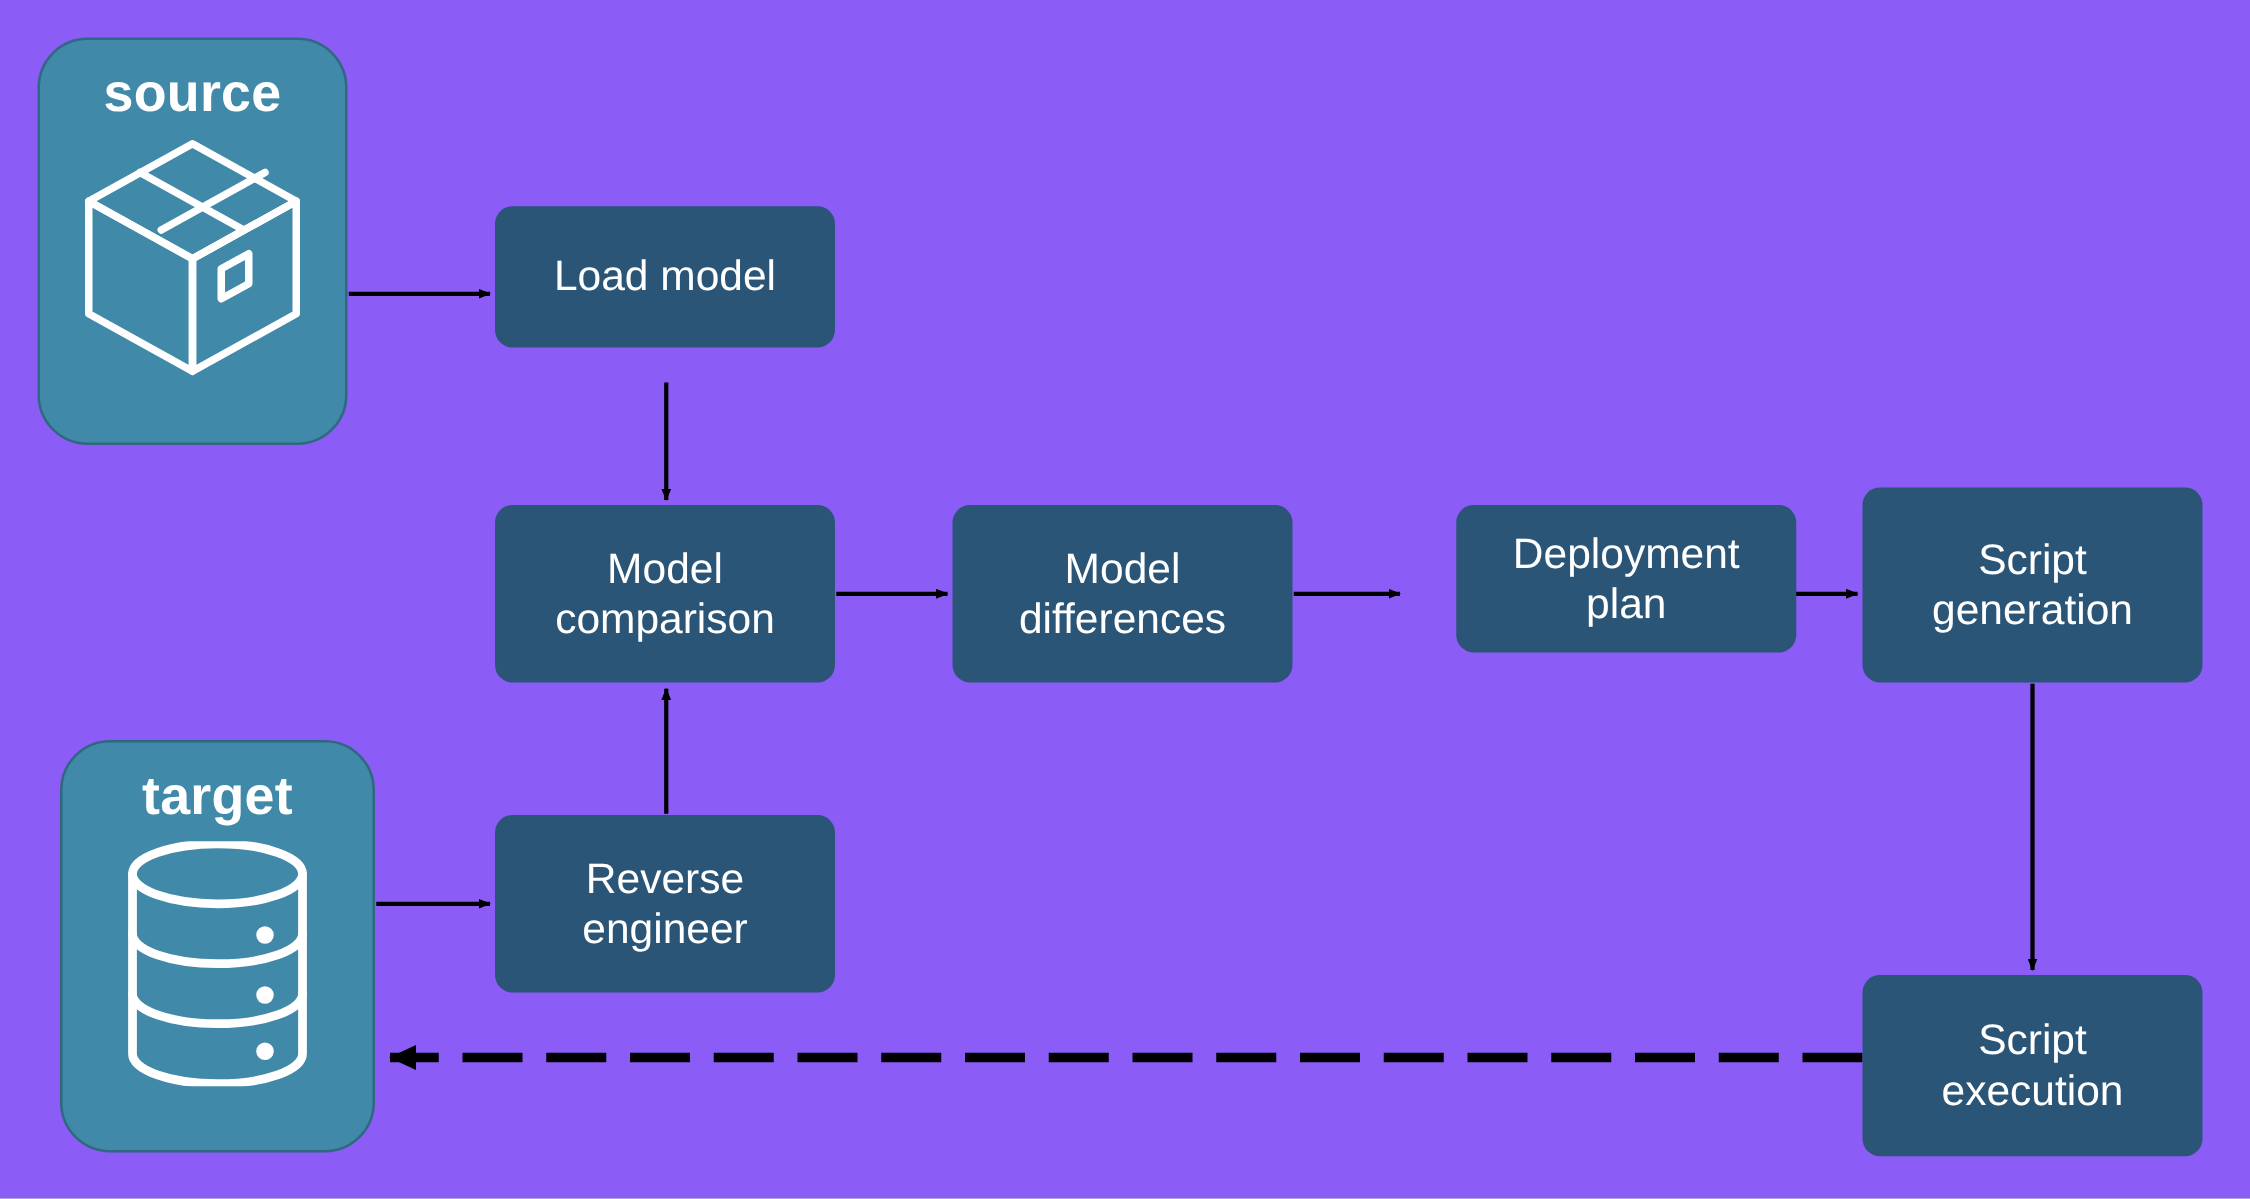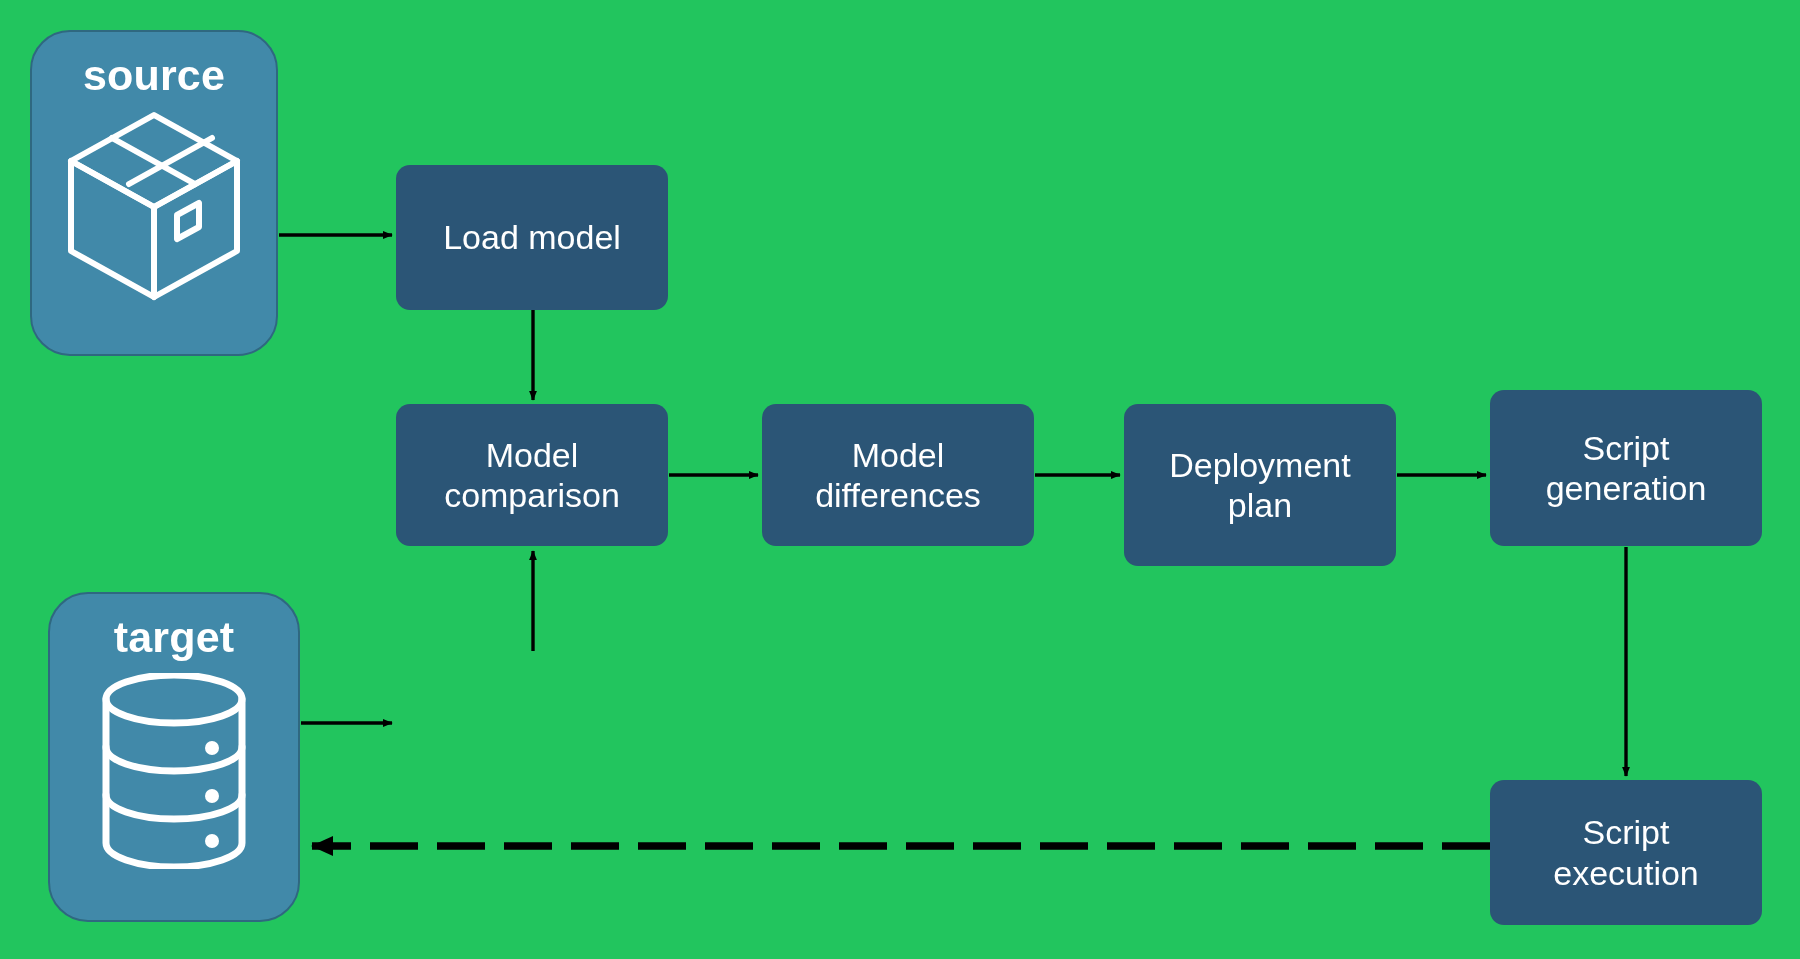--- a/index.html
+++ b/index.html
@@ -8,21 +8,21 @@
     padding: 0;
     background: #ffffff;
   }
   body {
     font-family: "Liberation Sans", sans-serif;
   }
   #canvas {
     position: relative;
     width: 1800px;
     height: 959px;
-    background: #22c55e;
+    background: #8b5cf6;
     overflow: hidden;
   }
   #edges {
     position: absolute;
     left: 0;
     top: 0;
     width: 1800px;
     height: 959px;
     pointer-events: none;
   }
@@ -156,43 +156,47 @@
           <path d="M12 74 A 68 24 0 0 0 148 74"></path>
           <path d="M12 122 A 68 24 0 0 0 148 122"></path>
         </g>
         <circle cx="118" cy="75" r="7" fill="#ffffff"></circle>
         <circle cx="118" cy="123" r="7" fill="#ffffff"></circle>
         <circle cx="118" cy="168" r="7" fill="#ffffff"></circle>
       </svg>
     </div>
   </div>
 
-  <div class="procbox" style="left:396px; top:165px; width:272px; height:145px;">
+  <div class="procbox" style="left:396px; top:165px; width:272px; height:113px;">
     <span class="lbl">Load model</span>
   </div>
 
   <div class="procbox" style="left:396px; top:404px; width:272px; height:142px;">
     <span class="lbl">Model
 comparison</span>
   </div>
 
   <div class="procbox" style="left:762px; top:404px; width:272px; height:142px;">
     <span class="lbl">Model
 differences</span>
   </div>
 
-  <div class="procbox" style="left:1124px; top:404px; width:272px; height:162px;">
+  <div class="procbox" style="left:1165px; top:404px; width:272px; height:118px;">
     <span class="lbl">Deployment
 plan</span>
   </div>
 
   <div class="procbox" style="left:1490px; top:390px; width:272px; height:156px;">
     <span class="lbl">Script
 generation</span>
   </div>
 
+  <div class="procbox" style="left:396px; top:652px; width:272px; height:142px;">
+    <span class="lbl">Reverse
+engineer</span>
+  </div>
 
   <div class="procbox" style="left:1490px; top:780px; width:272px; height:145px;">
     <span class="lbl">Script
 execution</span>
   </div>
 
 </div>
 
 </body></html>

